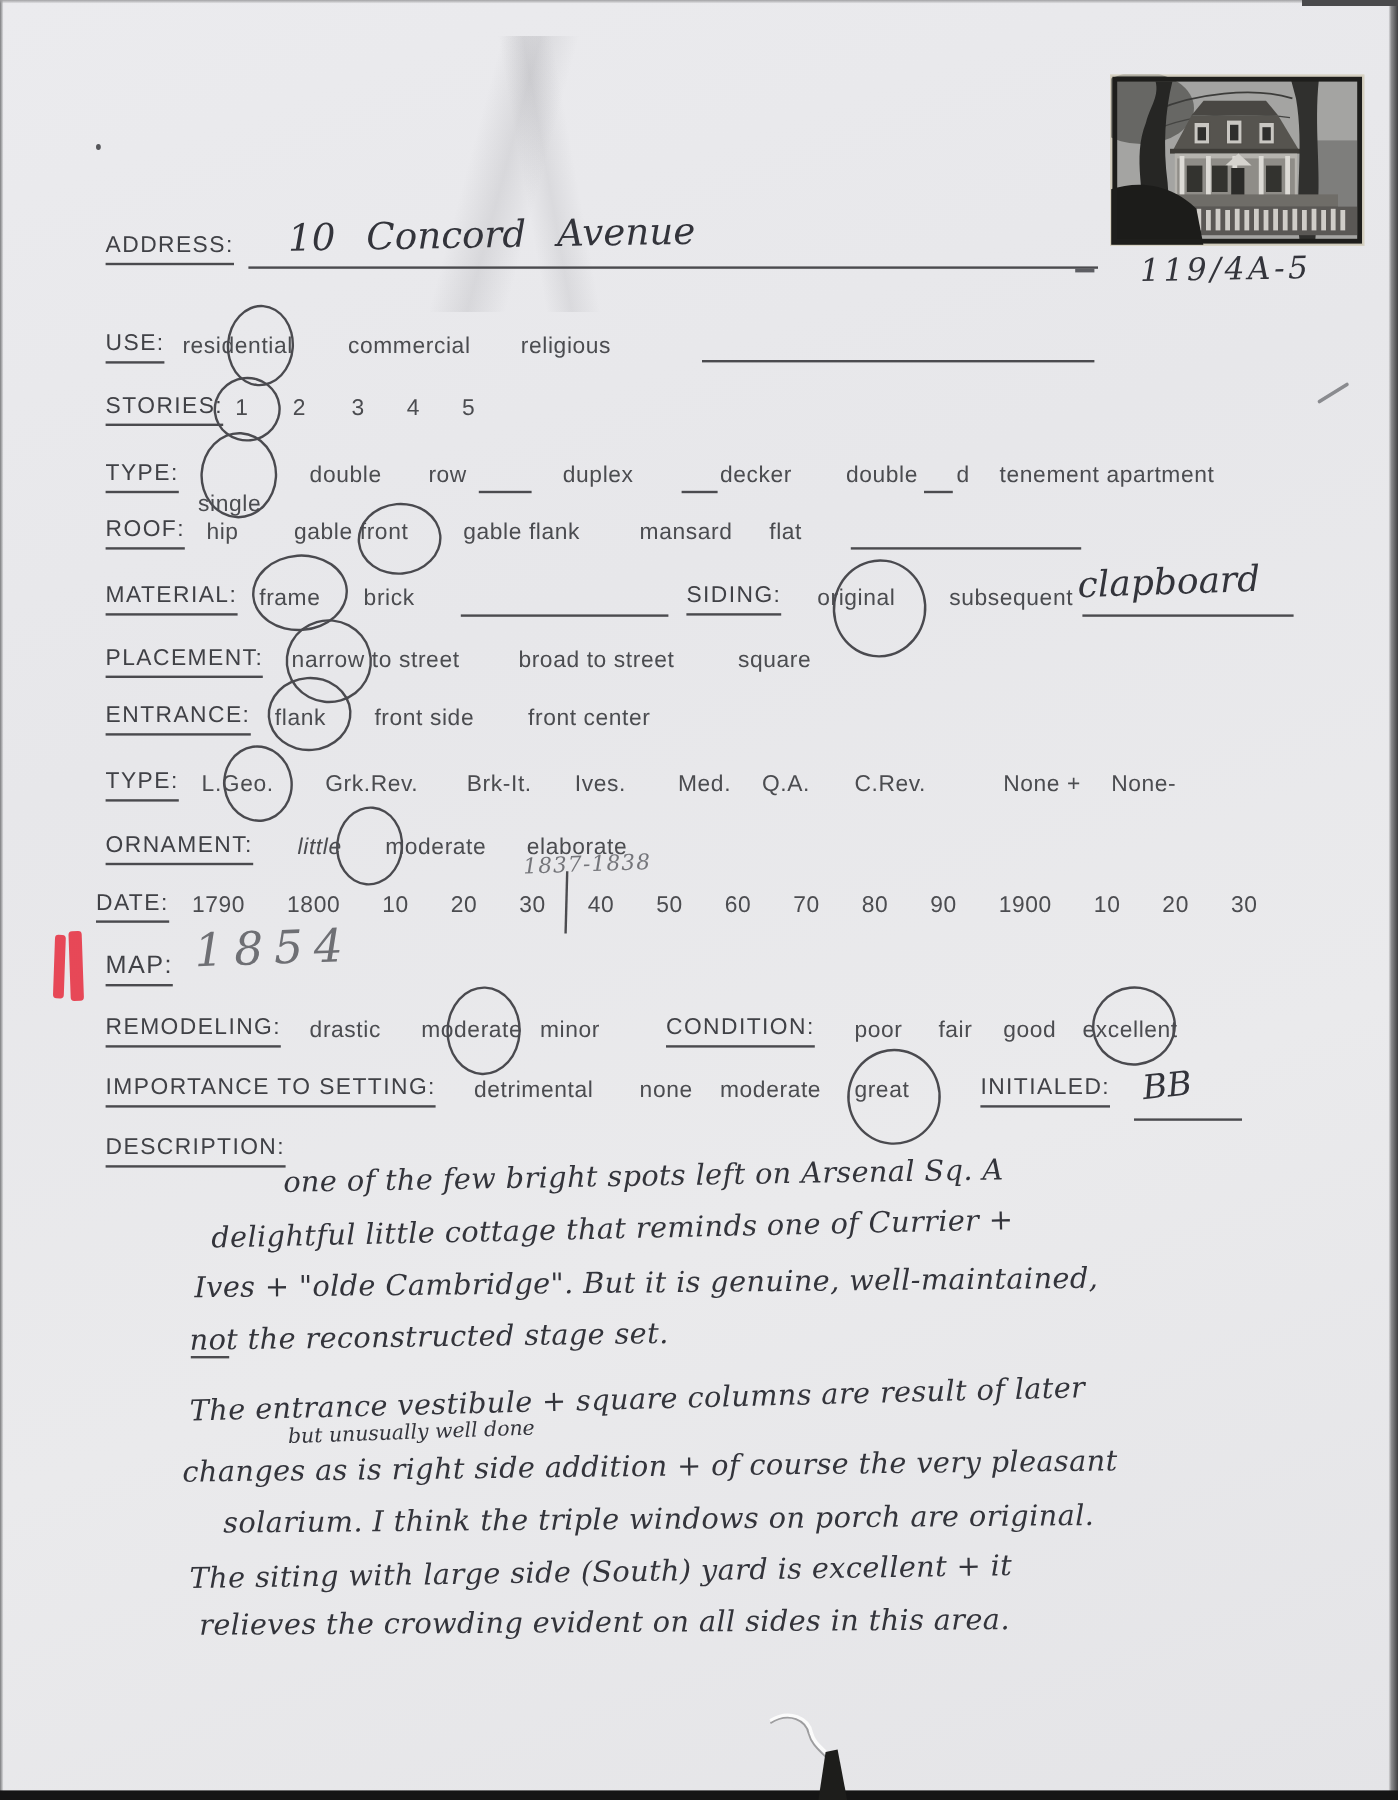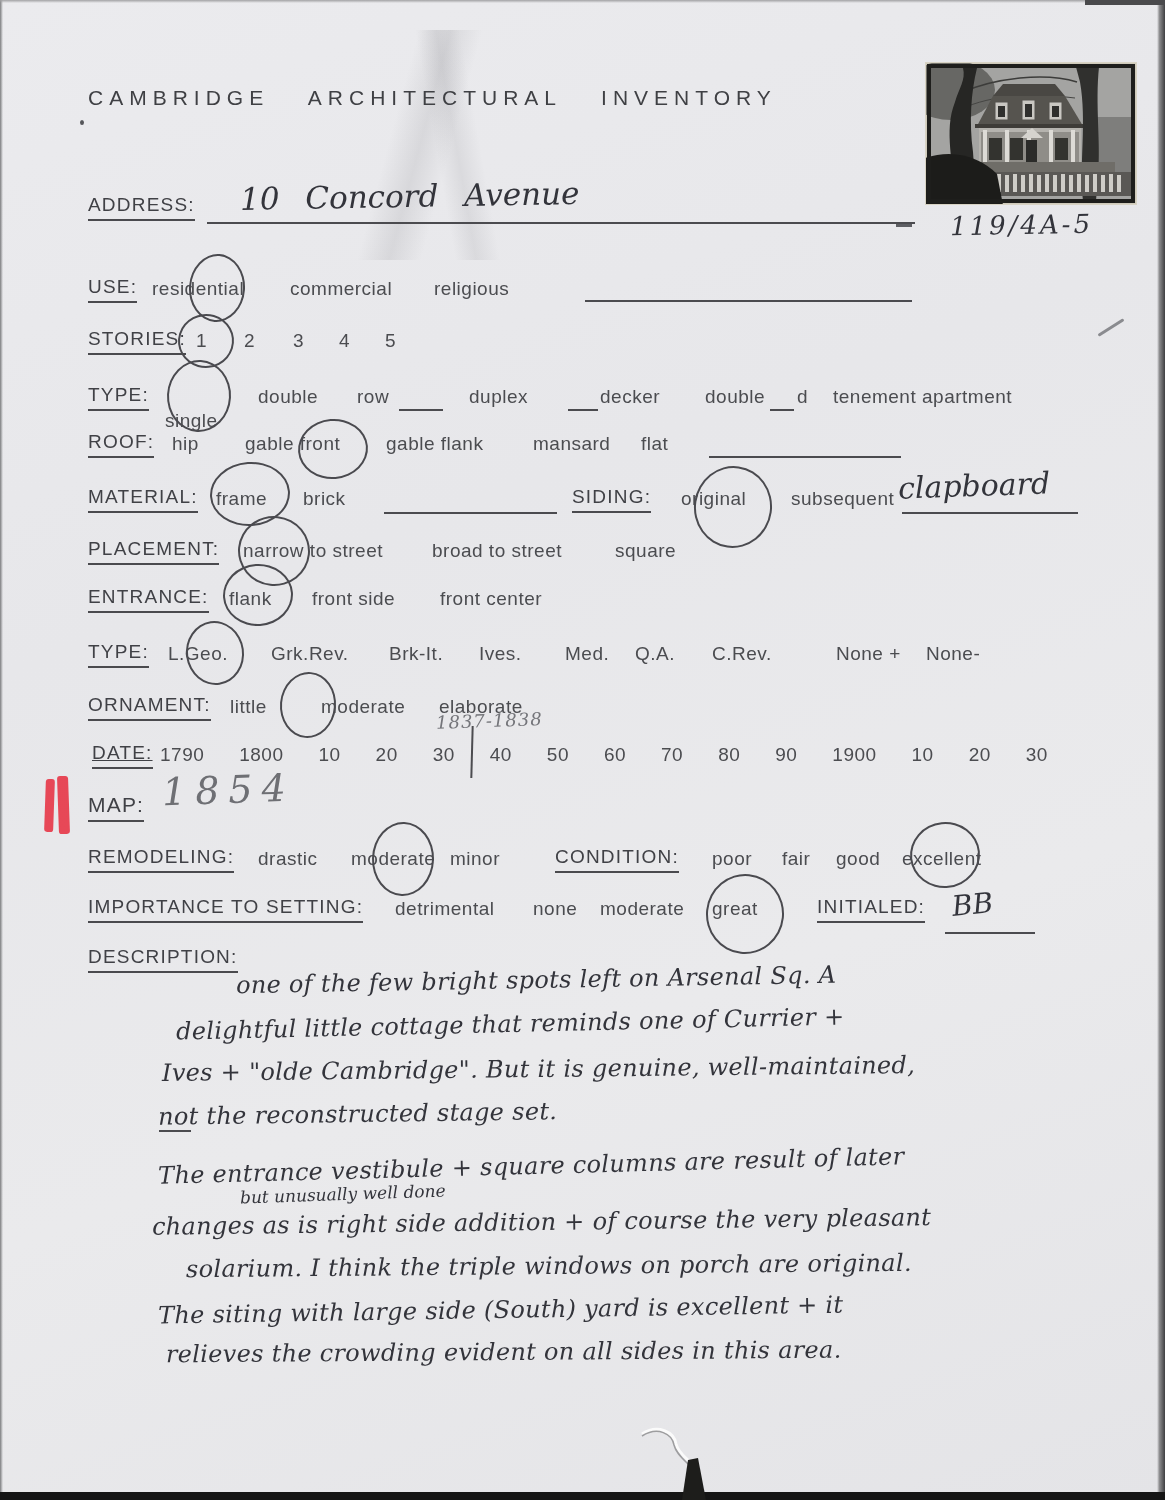--- a/index.html
+++ b/index.html
@@ -67,21 +67,20 @@
   <div class="edge-left"></div>
   <div class="edge-right"></div>
   <div class="edge-top"></div>
   <div class="edge-bottom"></div>
   <div class="corner-tr"></div>
   <div class="smudge" style="left:290px;top:30px;width:260px;height:230px;background:linear-gradient(105deg,rgba(0,0,0,0) 40%,rgba(110,110,116,.14) 50%,rgba(0,0,0,0) 60%),linear-gradient(80deg,rgba(0,0,0,0) 55%,rgba(110,110,116,.12) 62%,rgba(0,0,0,0) 70%);"></div>
   <div class="smudge" style="left:1096px;top:326px;width:30px;height:3px;background:#8a8b8f;transform:rotate(-32deg);border-radius:2px;"></div>
   <div class="smudge" style="left:896px;top:224px;width:16px;height:3px;background:#5d5e63;"></div>
   <div class="smudge" style="left:80px;top:120px;width:4px;height:5px;background:#55565a;border-radius:50%;"></div>
 
-  <div class="title">CAMBRIDGE ARCHITECTURAL INVENTORY</div>
 
   <div class="photo">
     <svg width="212" height="143" viewBox="0 0 212 143">
       <rect x="0" y="0" width="212" height="143" fill="#cfcabb"></rect>
       <rect x="4" y="4" width="204" height="135" fill="#a4a4a2"></rect>
       <rect x="170" y="55" width="36" height="55" fill="#7e7e7c"></rect>
       <ellipse cx="26" cy="28" rx="44" ry="30" fill="#53534f" opacity="0.75"></ellipse>
       <path d="M38,30 C70,16 120,10 152,20" stroke="#3c3c3a" stroke-width="1.5" fill="none"></path>
       <path d="M30,50 C60,34 100,30 150,36" stroke="#454543" stroke-width="1" fill="none"></path>
       <path d="M52,64 L68,34 L140,34 L158,64 Z" fill="#56544f"></path>
@@ -217,26 +216,26 @@
   <span class="opt" style="left:389px;top:643px;">Brk-It.</span>
   <span class="opt" style="left:479px;top:643px;">Ives.</span>
   <span class="opt" style="left:565px;top:643px;">Med.</span>
   <span class="opt" style="left:635px;top:643px;">Q.A.</span>
   <span class="opt" style="left:712px;top:643px;">C.Rev.</span>
   <span class="opt" style="left:836px;top:643px;">None +</span>
   <span class="opt" style="left:926px;top:643px;">None-</span>
   <div class="circle" style="left:186px;top:621px;width:54px;height:60px;transform:rotate(-8deg);"></div>
 
   <div class="label" style="left:88px;top:694px;">ORNAMENT:</div>
-  <span class="opt" style="left:230px;top:696px;">little</span>
+  <span class="opt" style="left:248px;top:696px;font-style:italic;">little</span>
   <span class="opt" style="left:321px;top:696px;">moderate</span>
   <span class="opt" style="left:439px;top:696px;">elaborate</span>
   <div class="circle" style="left:280px;top:672px;width:52px;height:62px;transform:rotate(5deg);"></div>
 
-  <div class="label" style="left:92px;top:742px;text-decoration:underline;">DATE:</div>
+  <div class="label" style="left:80px;top:742px;">DATE:</div>
   <div class="hand pencil" style="left:436px;top:710px;font-size:18px;letter-spacing:1px;transform:rotate(-2deg);">1837-1838</div>
   <div class="daterow">
     <span>1790</span>
     <span>1800</span>
     <span>10</span>
     <span>20</span>
     <span>30</span>
     <span>40</span>
     <span>50</span>
     <span>60</span>

